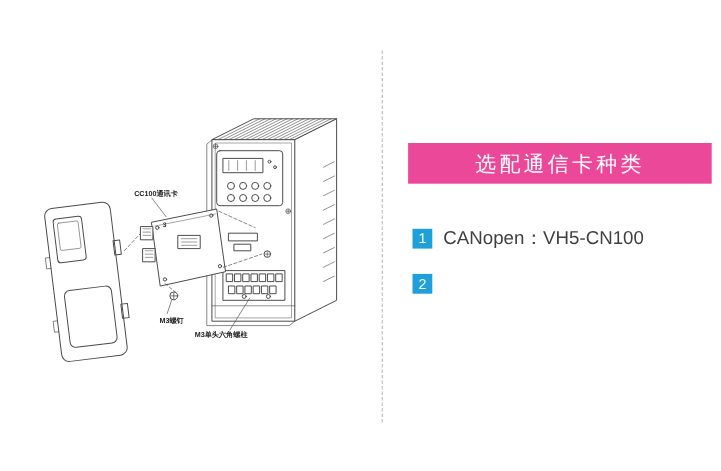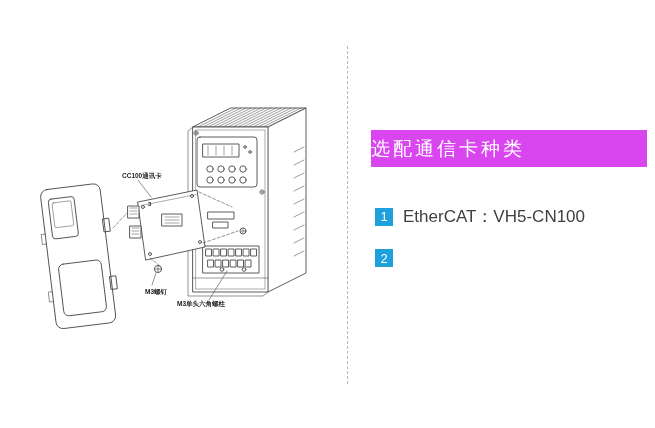--- a/index.html
+++ b/index.html
@@ -7,21 +7,21 @@
     position:relative;width:655px;height:428px;background:#ffffff;
     font-family:"Liberation Sans", sans-serif;overflow:hidden;
   }
   .diagram{position:absolute;left:0;top:0;width:360px;height:428px;}
   .separator{
     position:absolute;left:347px;top:46px;height:338px;width:0;
     border-left:1px dashed #b3bac0;
   }
   .info{position:absolute;left:371px;top:130px;width:276px;}
   .banner{
-    height:37px;background:#d946ef;display:flex;align-items:center;
+    height:37px;background:#ec4899;display:flex;align-items:center;justify-content:center;
   }
   .banner-title{color:#ffffff;font-size:19px;letter-spacing:3px;}
   .options{list-style:none;margin:38px 0 0 0;padding:0 0 0 4px;}
   .options li{display:flex;align-items:center;margin-bottom:21px;}
   .num{
     width:18px;height:18px;background:#1ea0da;color:#fff;font-size:13px;
     display:flex;align-items:center;justify-content:center;margin-right:10px;flex:0 0 18px;
   }
   .label{font-size:17px;color:#404040;}
   svg text{font-family:"Liberation Sans", sans-serif;}
@@ -154,21 +154,21 @@
 
   <div class="separator"></div>
 
   <div class="info">
     <div class="banner">
       <span class="banner-title">选配通信卡种类</span>
     </div>
     <ul class="options">
       <li>
         <span class="num">1</span>
-        <span class="label">EtherCAT：VH5-CN100</span>
+        <span class="label">CANopen：VH5-CN100</span>
       </li>
       <li>
         <span class="num">2</span>
       </li>
     </ul>
   </div>
 
 </div>
 
 </body></html>

